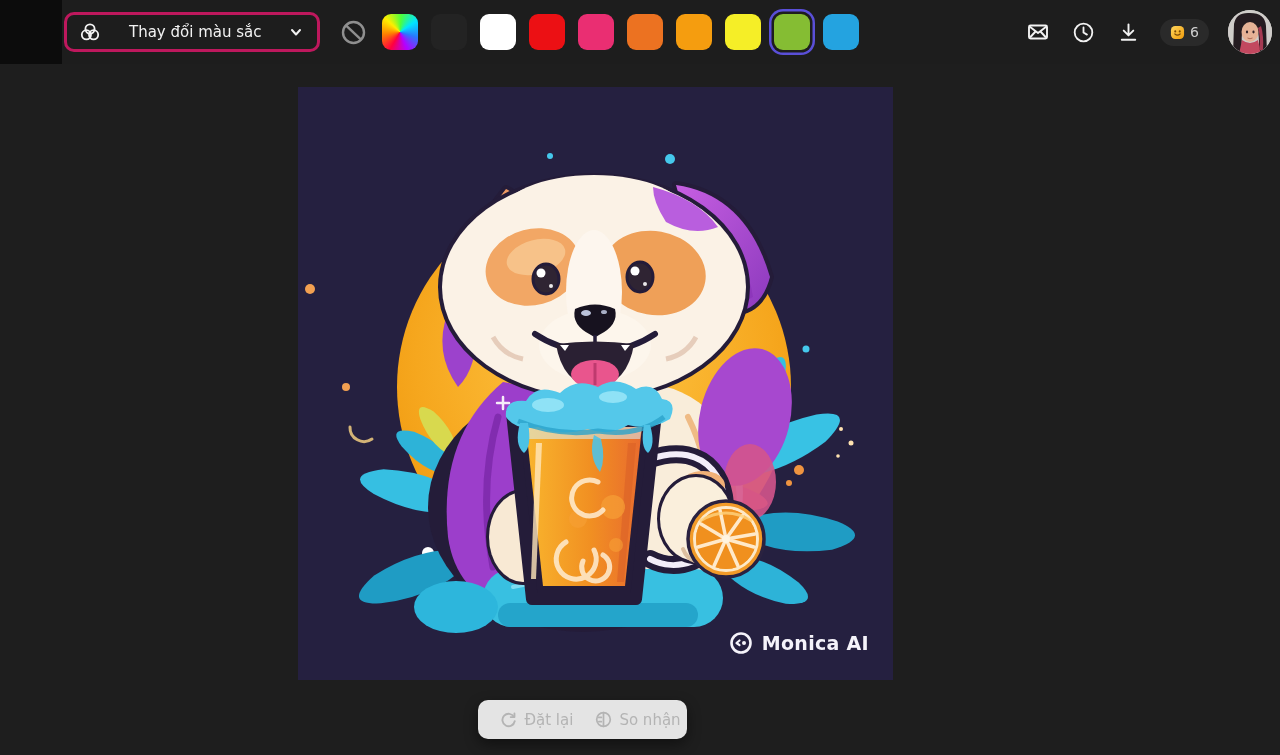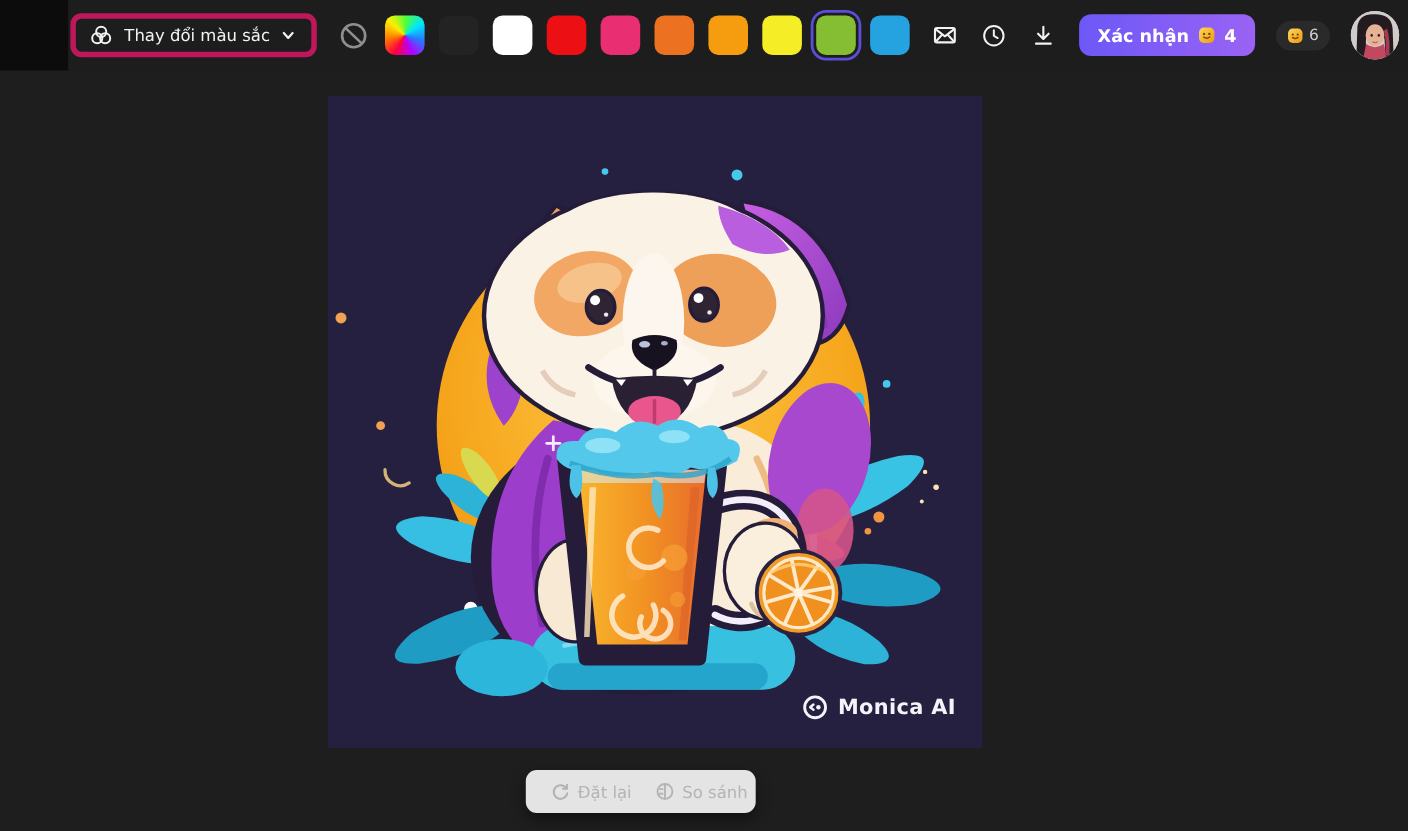--- a/index.html
+++ b/index.html
@@ -11,22 +11,22 @@
     color:#f0f0f0;
   }
 
   
   .topbar{
     position:absolute; left:0; top:0; width:1280px; height:64px;
     background:#1d1d1d; display:flex; align-items:center;
   }
   .corner-black{ width:62px; height:64px; background:#0c0c0c; flex:none; }
   .dropdown{
-    display:flex; align-items:center; gap:10px; height:40px;
-    padding:0 14px 0 12px; border:5px solid #be185d; border-radius:10px;
+    display:flex; align-items:center; gap:28px; height:40px;
+    padding:0 14px 0 12px; border:3px solid #be185d; border-radius:10px;
     margin-left:2px; background:#1d1d1d; color:#f2f2f2; font-size:15px;
     cursor:pointer; white-space:nowrap;
   }
   .dropdown svg{ display:block; }
   .nocolor{ margin-left:19px; width:28px; height:28px; display:flex; align-items:center; justify-content:center; cursor:pointer; }
   .swatches{ display:flex; gap:13px; margin-left:15px; align-items:center; }
   .swatch{ width:36px; height:36px; border-radius:9px; cursor:pointer; flex:none; }
   .swatch.rainbow{
     background:conic-gradient(from 210deg,#ff0040,#ff8000,#ffee00,#4dff3c,#00e5ff,#2979ff,#b400ff,#ff0040);
   }
@@ -129,38 +129,20 @@
         <path d="M12 6.8 V12 L15.6 14.2"></path>
       </svg>
     </div>
     <div class="icon-btn">
       <svg width="23" height="23" viewBox="0 0 24 24" fill="none" stroke="#f2f2f2" stroke-width="2" stroke-linecap="round" stroke-linejoin="round">
         <path d="M12 3.5 V14.5 M7 10 L12 15 L17 10"></path>
         <line x1="5" y1="19.5" x2="19" y2="19.5"></line>
       </svg>
     </div>
 
-    <button class="confirm-btn">
-      <span>Xác nhận</span>
-      <span style="display:flex">
-        <svg width="16" height="16" viewBox="0 0 16 16">
-          <defs>
-              <linearGradient id="cg1" x1="0" y1="0" x2="1" y2="1">
-            <stop offset="0" stop-color="#ffd75e"></stop>
-                <stop offset="1" stop-color="#ef9a0a"></stop>
-              </linearGradient>
-            </defs>
-          <rect x="1" y="1" width="14" height="14" rx="4.5" fill="url(#cg1)"></rect>
-          <circle cx="5.6" cy="6.8" r="1.1" fill="#7a4a05"></circle>
-            <circle cx="10.4" cy="6.8" r="1.1" fill="#7a4a05"></circle>
-          <path d="M5.2 9.6 Q8 11.8 10.8 9.6" stroke="#7a4a05" stroke-width="1.3" fill="none" stroke-linecap="round"></path>
-        </svg>
-      </span>
-      <span>4</span>
-    </button>
 
     <div class="credits-pill">
       <span style="display:flex">
         <svg width="15" height="15" viewBox="0 0 16 16">
           <defs>
               <linearGradient id="cg2" x1="0" y1="0" x2="1" y2="1">
             <stop offset="0" stop-color="#ffd75e"></stop>
                 <stop offset="1" stop-color="#ef9a0a"></stop>
               </linearGradient>
             </defs>
@@ -390,15 +372,15 @@
   </button>
   <button class="footer-btn">
     <span style="display:flex">
       <svg width="17" height="17" viewBox="0 0 20 20" fill="none" stroke="#b4b4b4" stroke-width="2" stroke-linecap="round">
         <circle cx="10" cy="10" r="8"></circle>
         <line x1="10" y1="2" x2="10" y2="18"></line>
         <line x1="4.5" y1="7.5" x2="7.5" y2="7.5"></line>
         <line x1="4.5" y1="12.5" x2="7.5" y2="12.5"></line>
       </svg>
     </span>
-    <span>So sánh</span>
+    <span>So nhận</span>
   </button>
 </div>
 
 </body></html>

